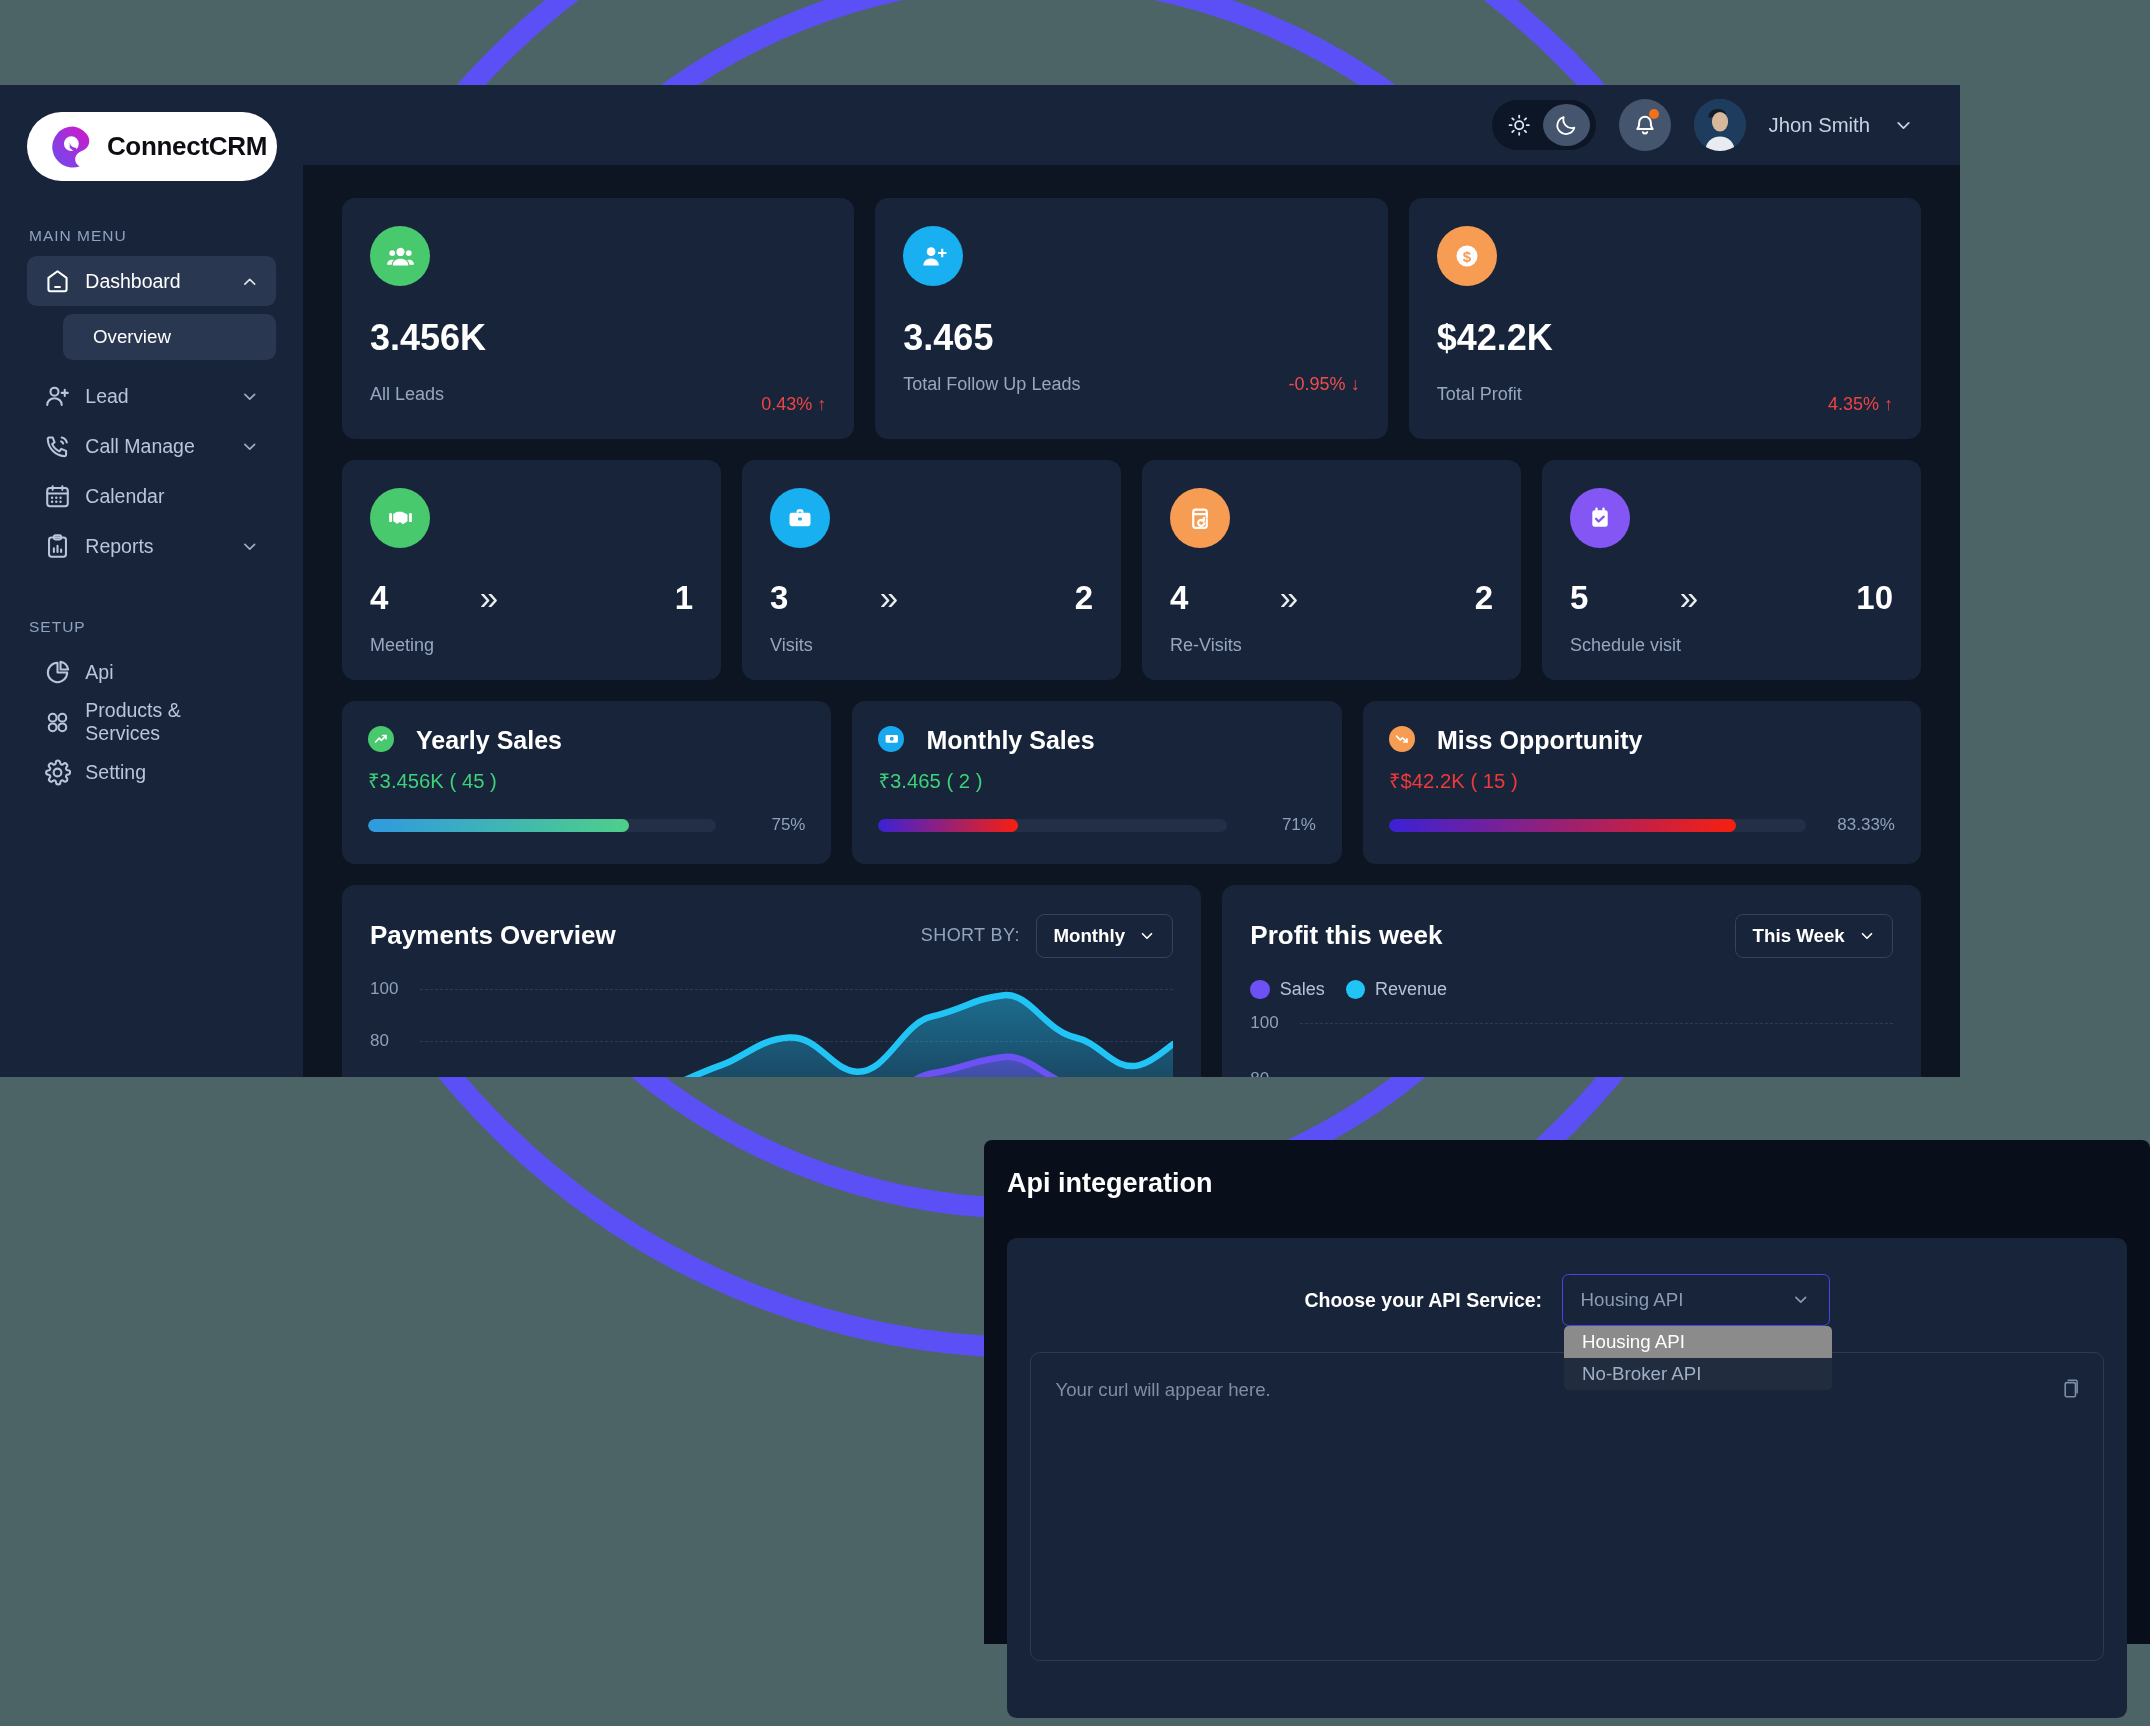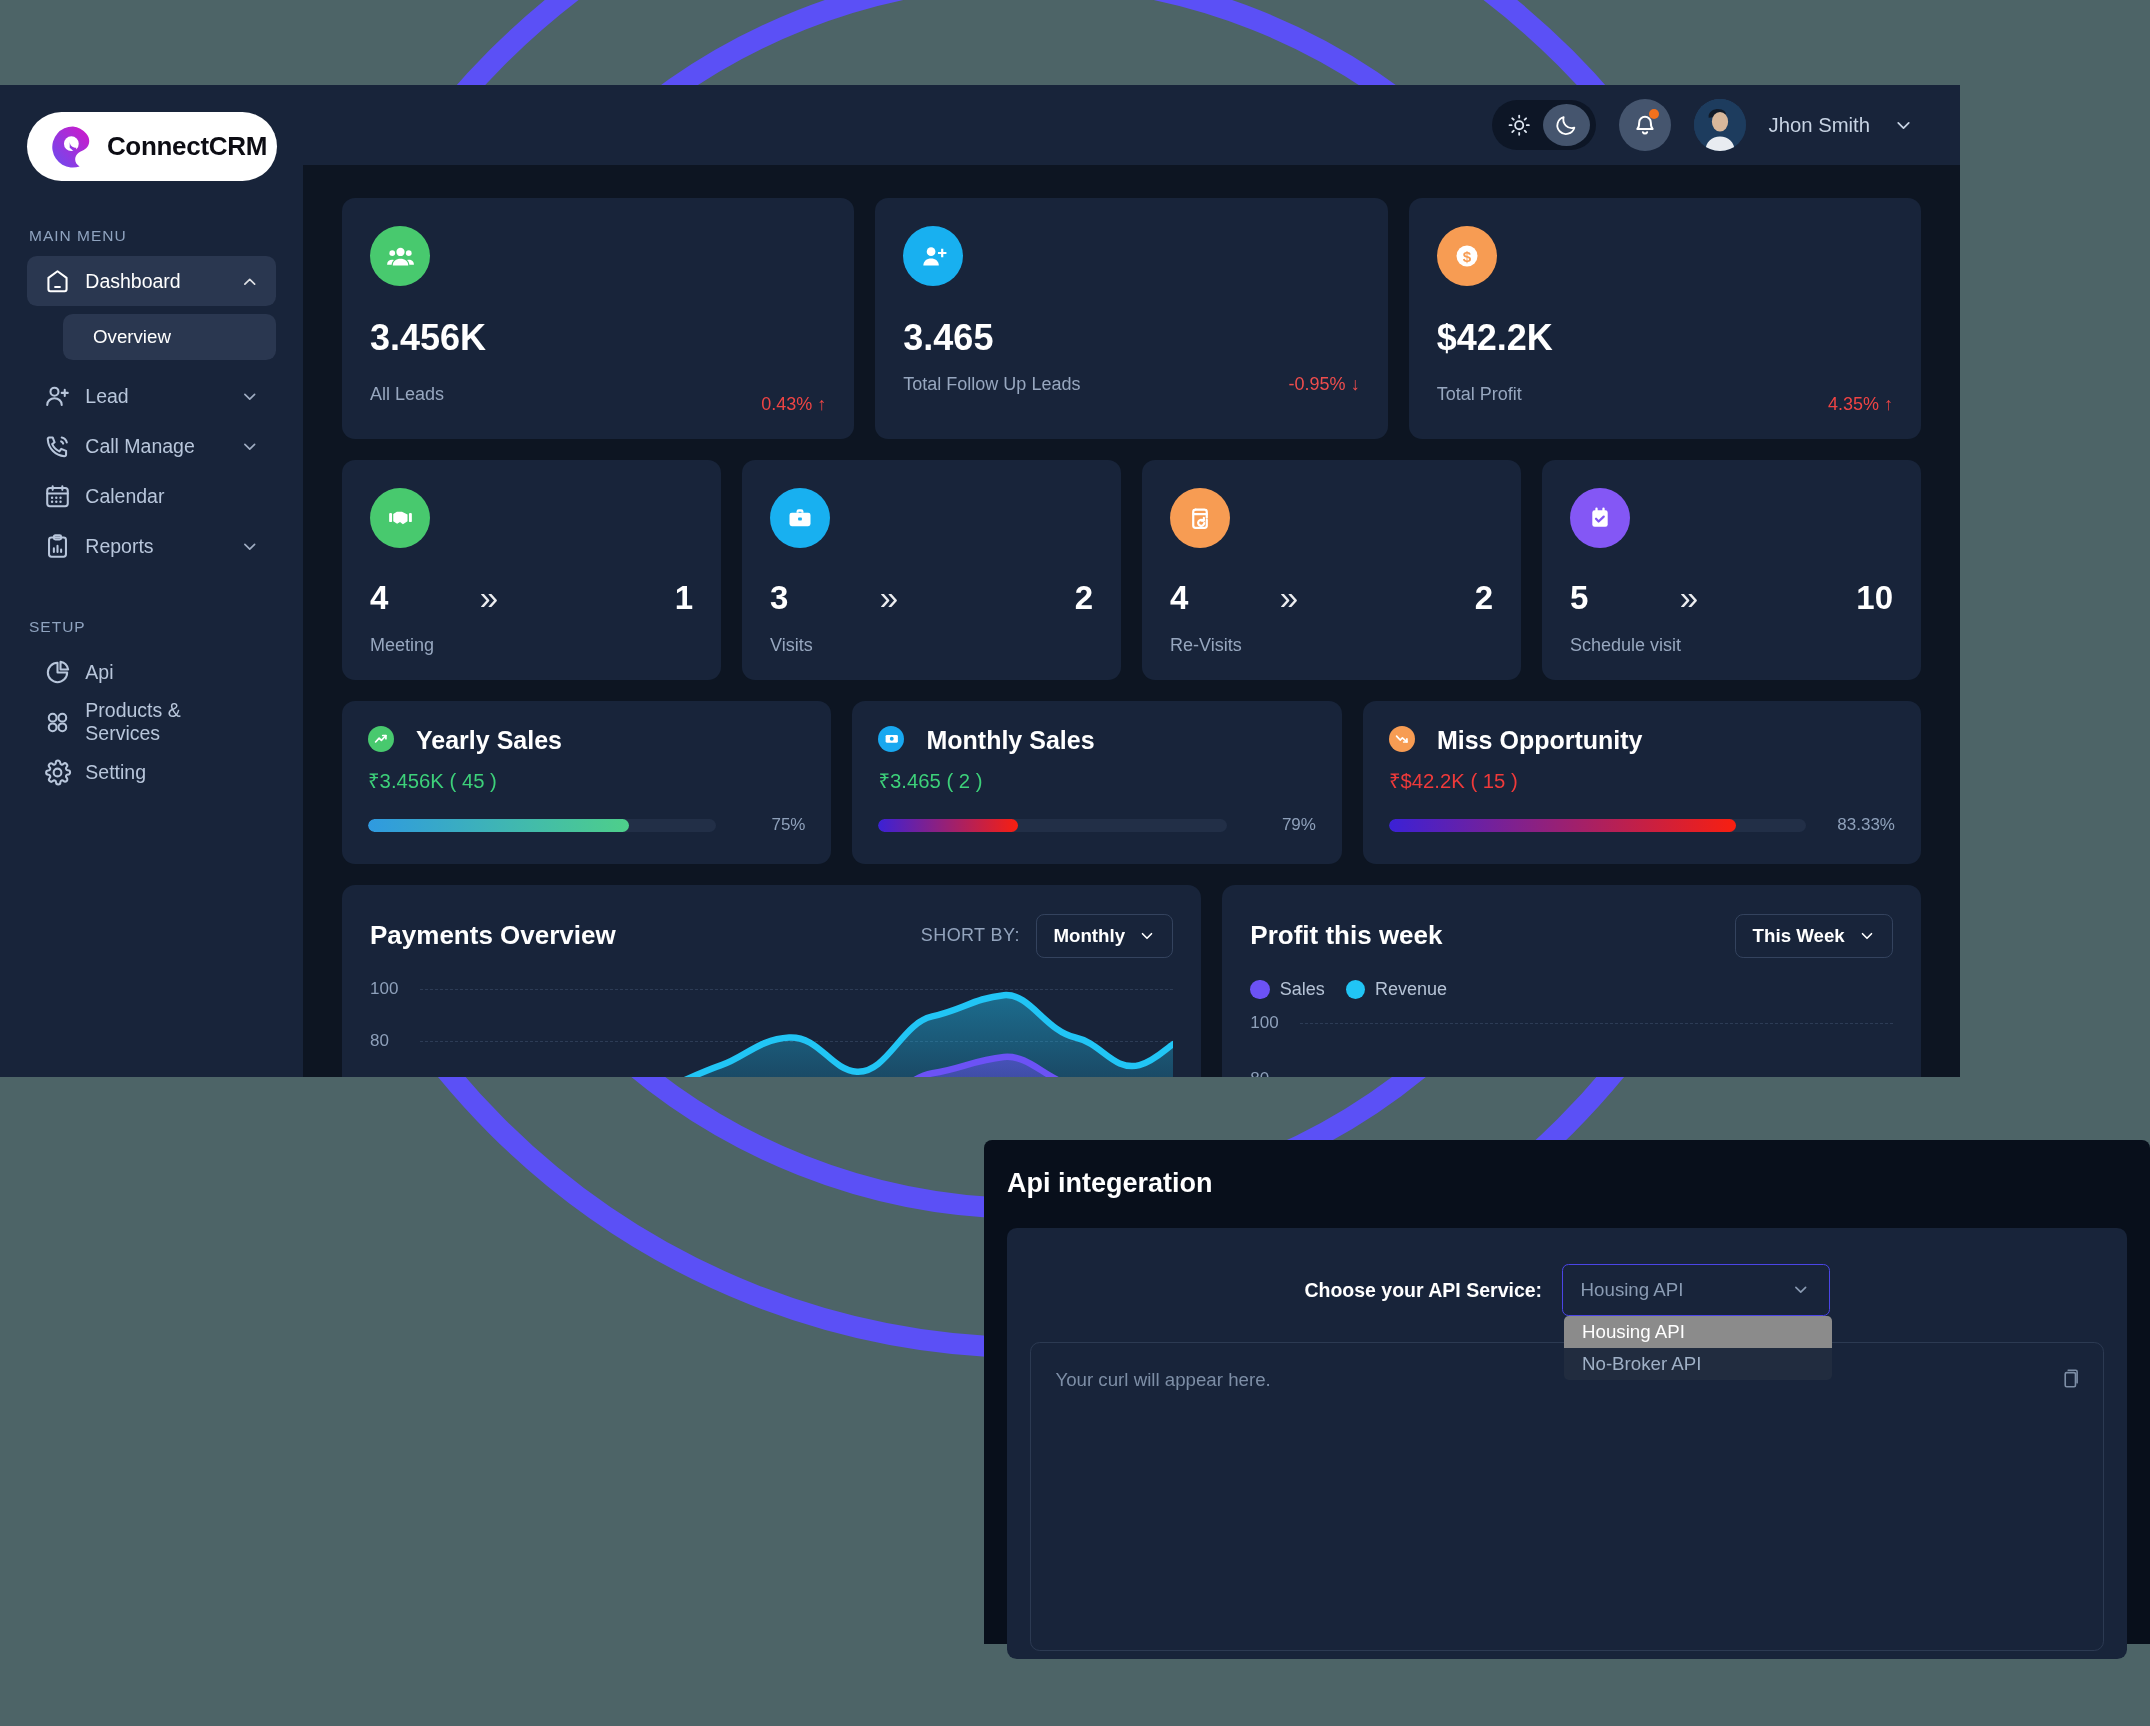--- a/index.html
+++ b/index.html
@@ -184,22 +184,22 @@
 
   
   #modal {
     position: absolute; left: 984px; top: 1140px;
     width: 1166px; height: 504px;
     background: #080f1b; border-radius: 8.1px 8.1px 0 0;
     padding: 28px 23px 0;
   }
   .modal-title { font-size: 27px; font-weight: 700; color: #ffffff; }
   .modal-body {
-    margin-top: 29px; background: #18243a;
-    border-radius: 9.8px; padding: 36px 23px 0; height: 431px;
+    margin-top: 39px; background: #18243a;
+    border-radius: 9.8px; padding: 36px 23px 0; height: 480px;
     position: relative;
   }
   .field-row { display: flex; align-items: center; justify-content: center; gap: 19.5px; }
   .field-label { font-size: 19.5px; font-weight: 700; color: #ffffff; }
   .select-box {
     width: 268px; height: 52px; border: 1.6px solid #4b45e6;
     border-radius: 6.5px; background: #18243a;
     display: flex; align-items: center; justify-content: space-between;
     padding: 0 18px; color: #8a9bb3; font-size: 18.7px; cursor: pointer;
   }
@@ -527,21 +527,21 @@
                 <circle cx="12" cy="12" r="3" fill="#18a8f0"></circle>
               </svg>
             </span>
             <span class="s-title">Monthly Sales</span>
           </div>
           <div class="s-amount green">₹3.465 ( 2 )</div>
           <div class="s-bar-wrap">
             <div class="s-track">
               <div class="s-fill" style="width:40%;background:linear-gradient(90deg,#3b21d6,#f81f10)"></div>
             </div>
-            <span class="s-pct">79%</span>
+            <span class="s-pct">71%</span>
           </div>
         </div>
 
         <div class="scard" style="flex:1.18">
           <div class="s-head">
             <span class="s-badge" style="background:#f79c53">
               <svg width="15.5" height="15.5" viewBox="0 0 24 24" fill="none" stroke="#fff" stroke-width="2.6">
                 <path d="M4 8l5.5 6 3.5-3.5L20 17" stroke-linecap="round" stroke-linejoin="round"></path>
                 <path d="M15 17h5v-5" stroke-linecap="round" stroke-linejoin="round"></path>
               </svg>

